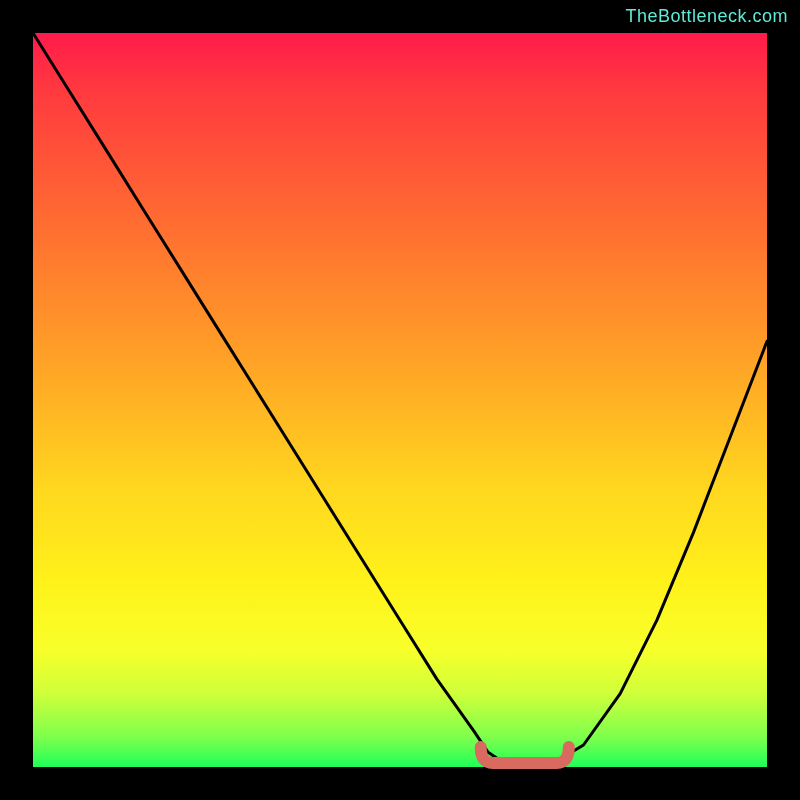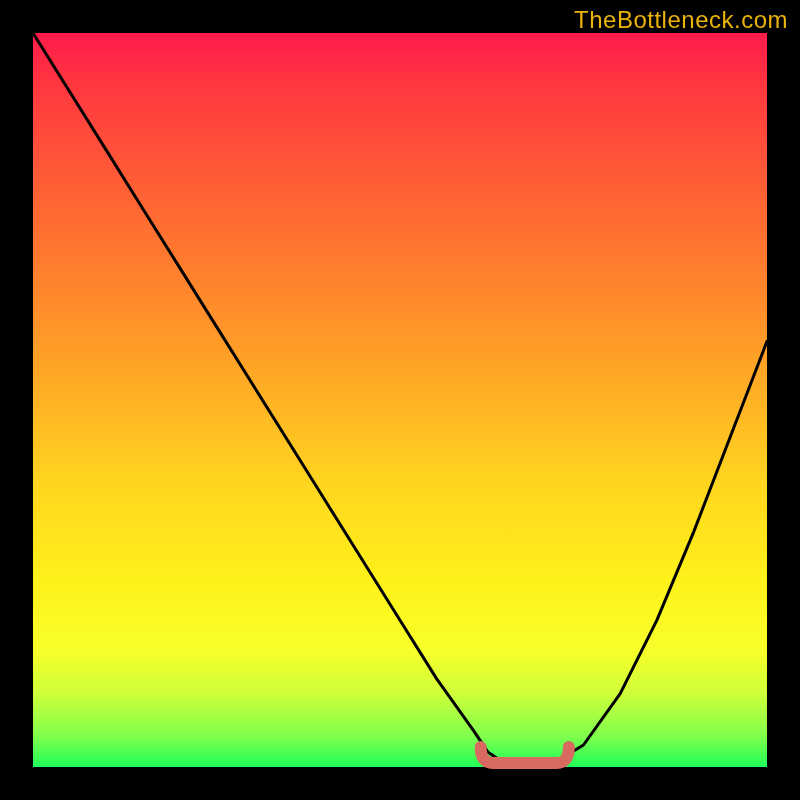--- a/index.html
+++ b/index.html
@@ -14,22 +14,22 @@
   .frame {
     position: relative;
     width: 800px;
     height: 800px;
     background: #000;
   }
   .watermark {
     position: absolute;
     top: 6px;
     right: 12px;
-    color: #eab308;
-    font-size: 24px;
+    color: #5eead4;
+    font-size: 18px;
     font-weight: 500;
     letter-spacing: 0.5px;
     z-index: 5;
   }
   
   .plot {
     position: absolute;
     left: 33px;
     top: 33px;
     width: 734px;

